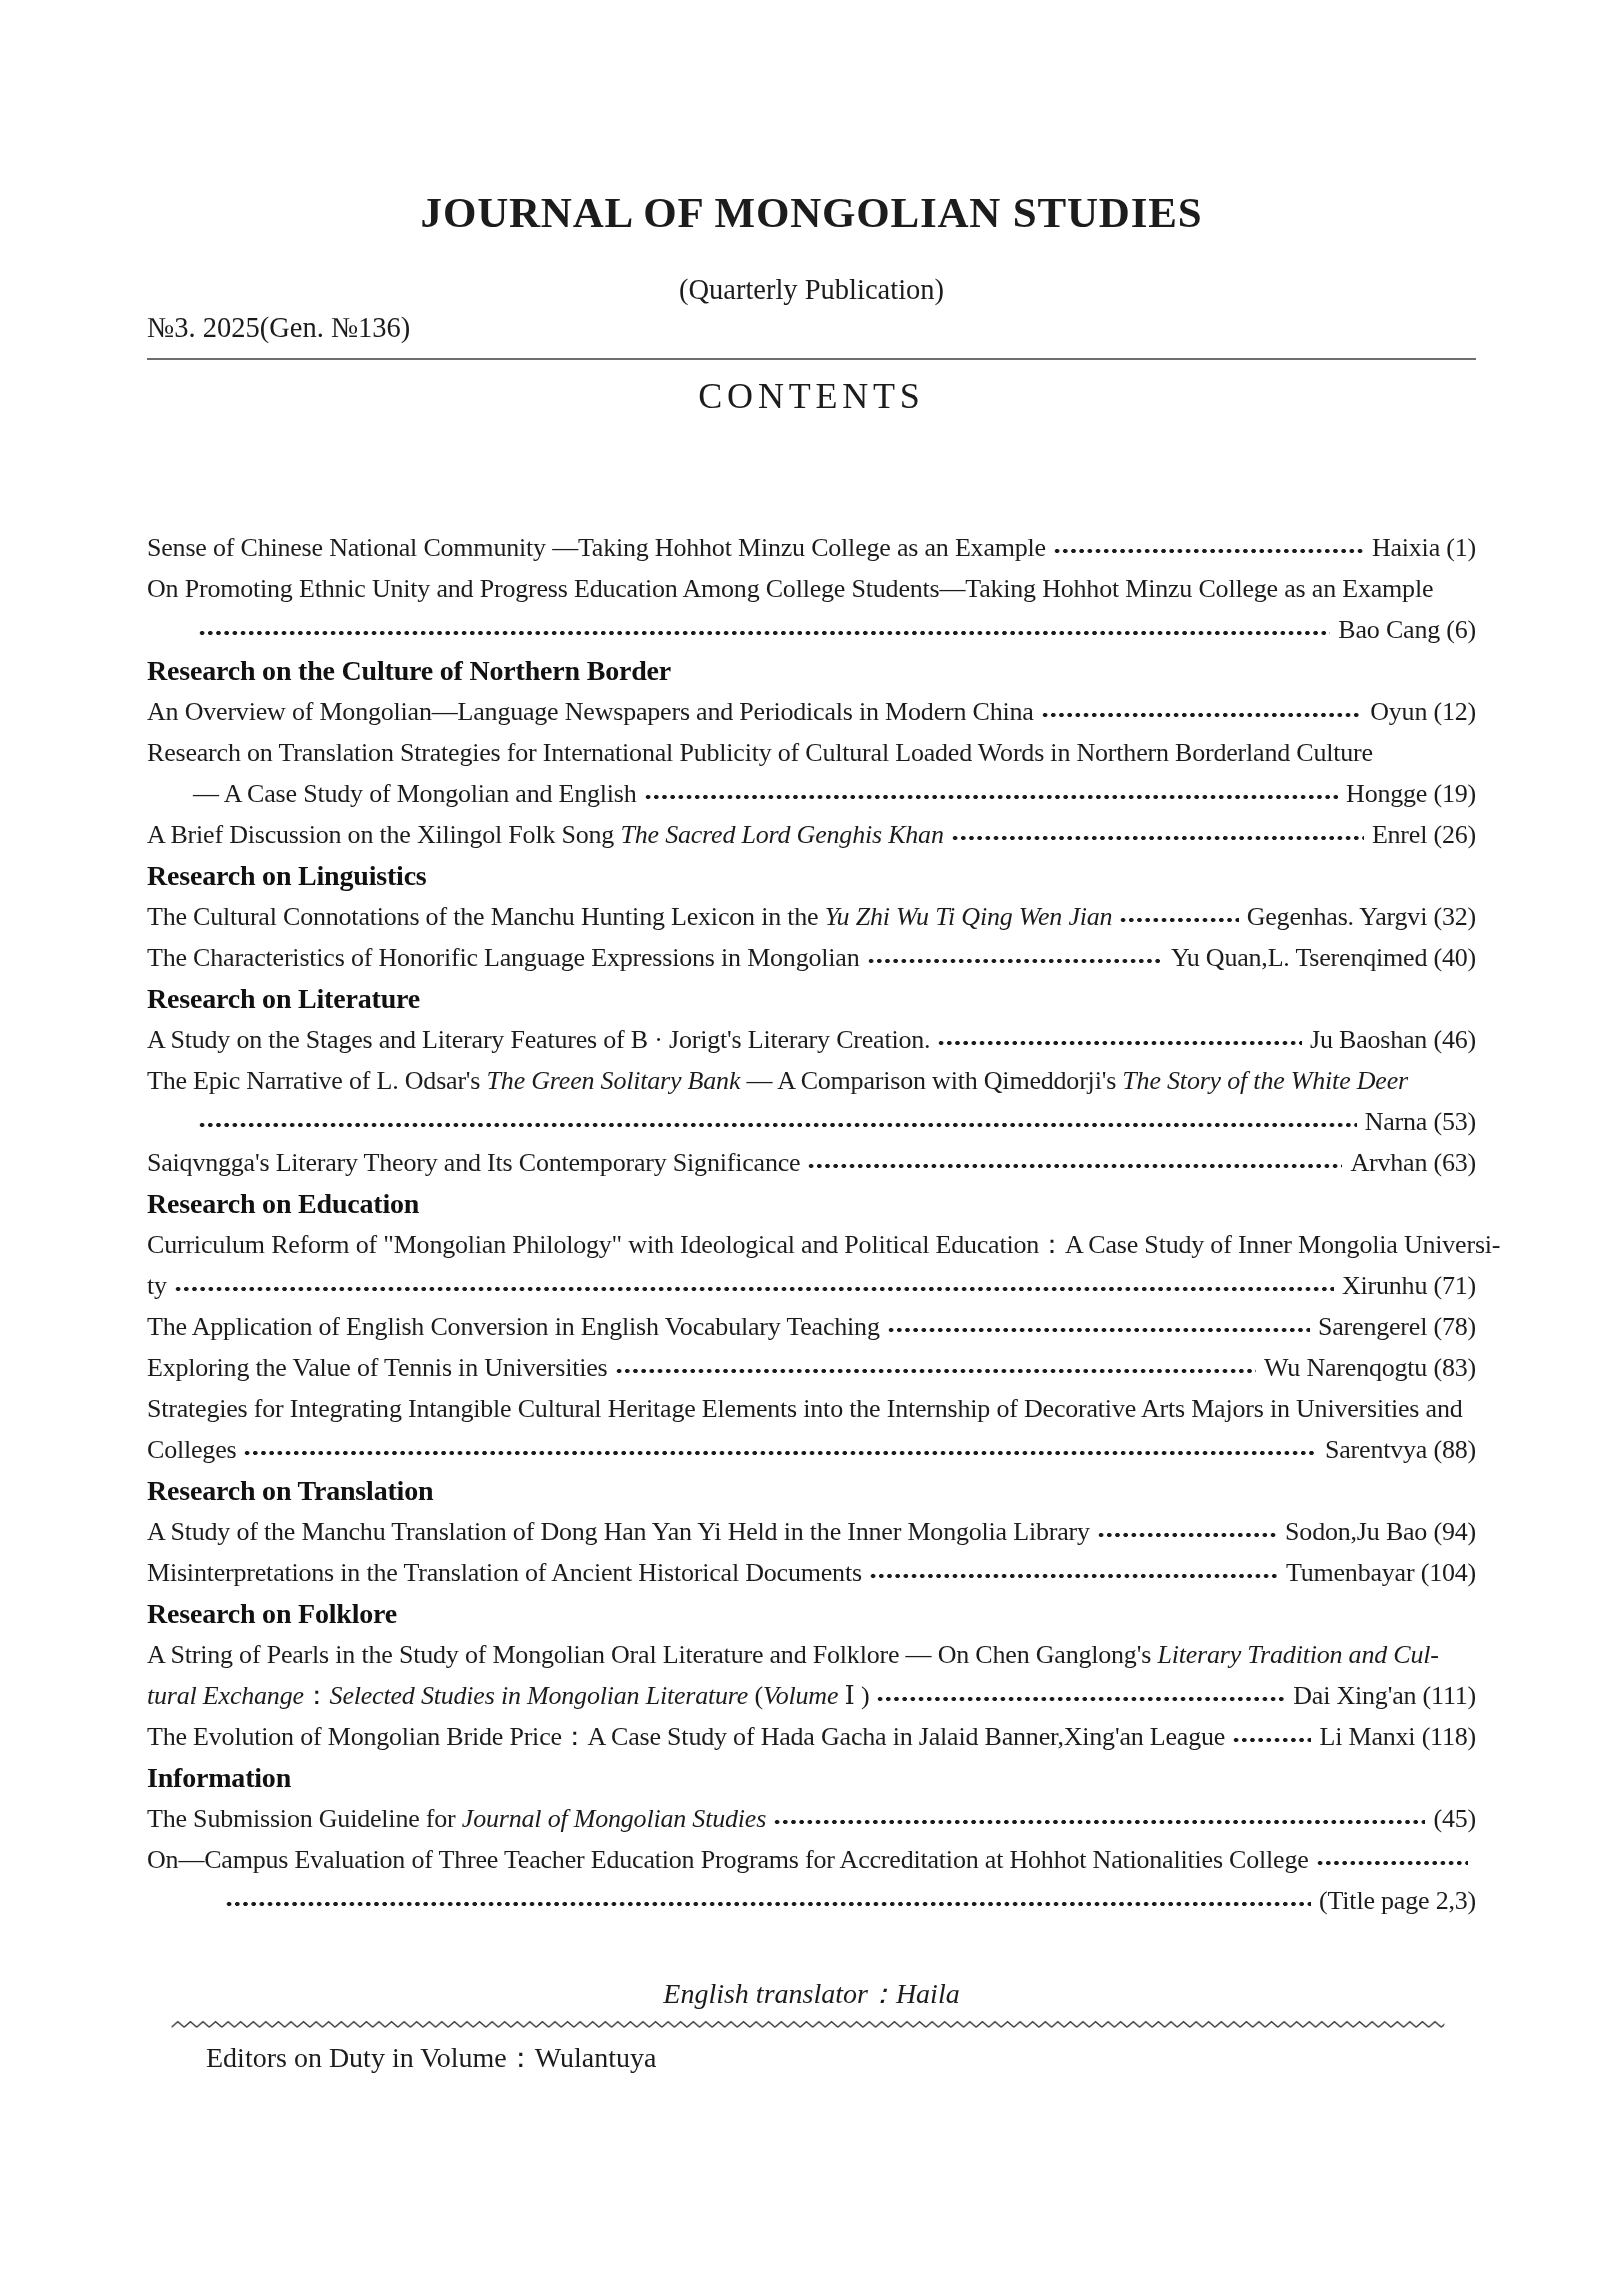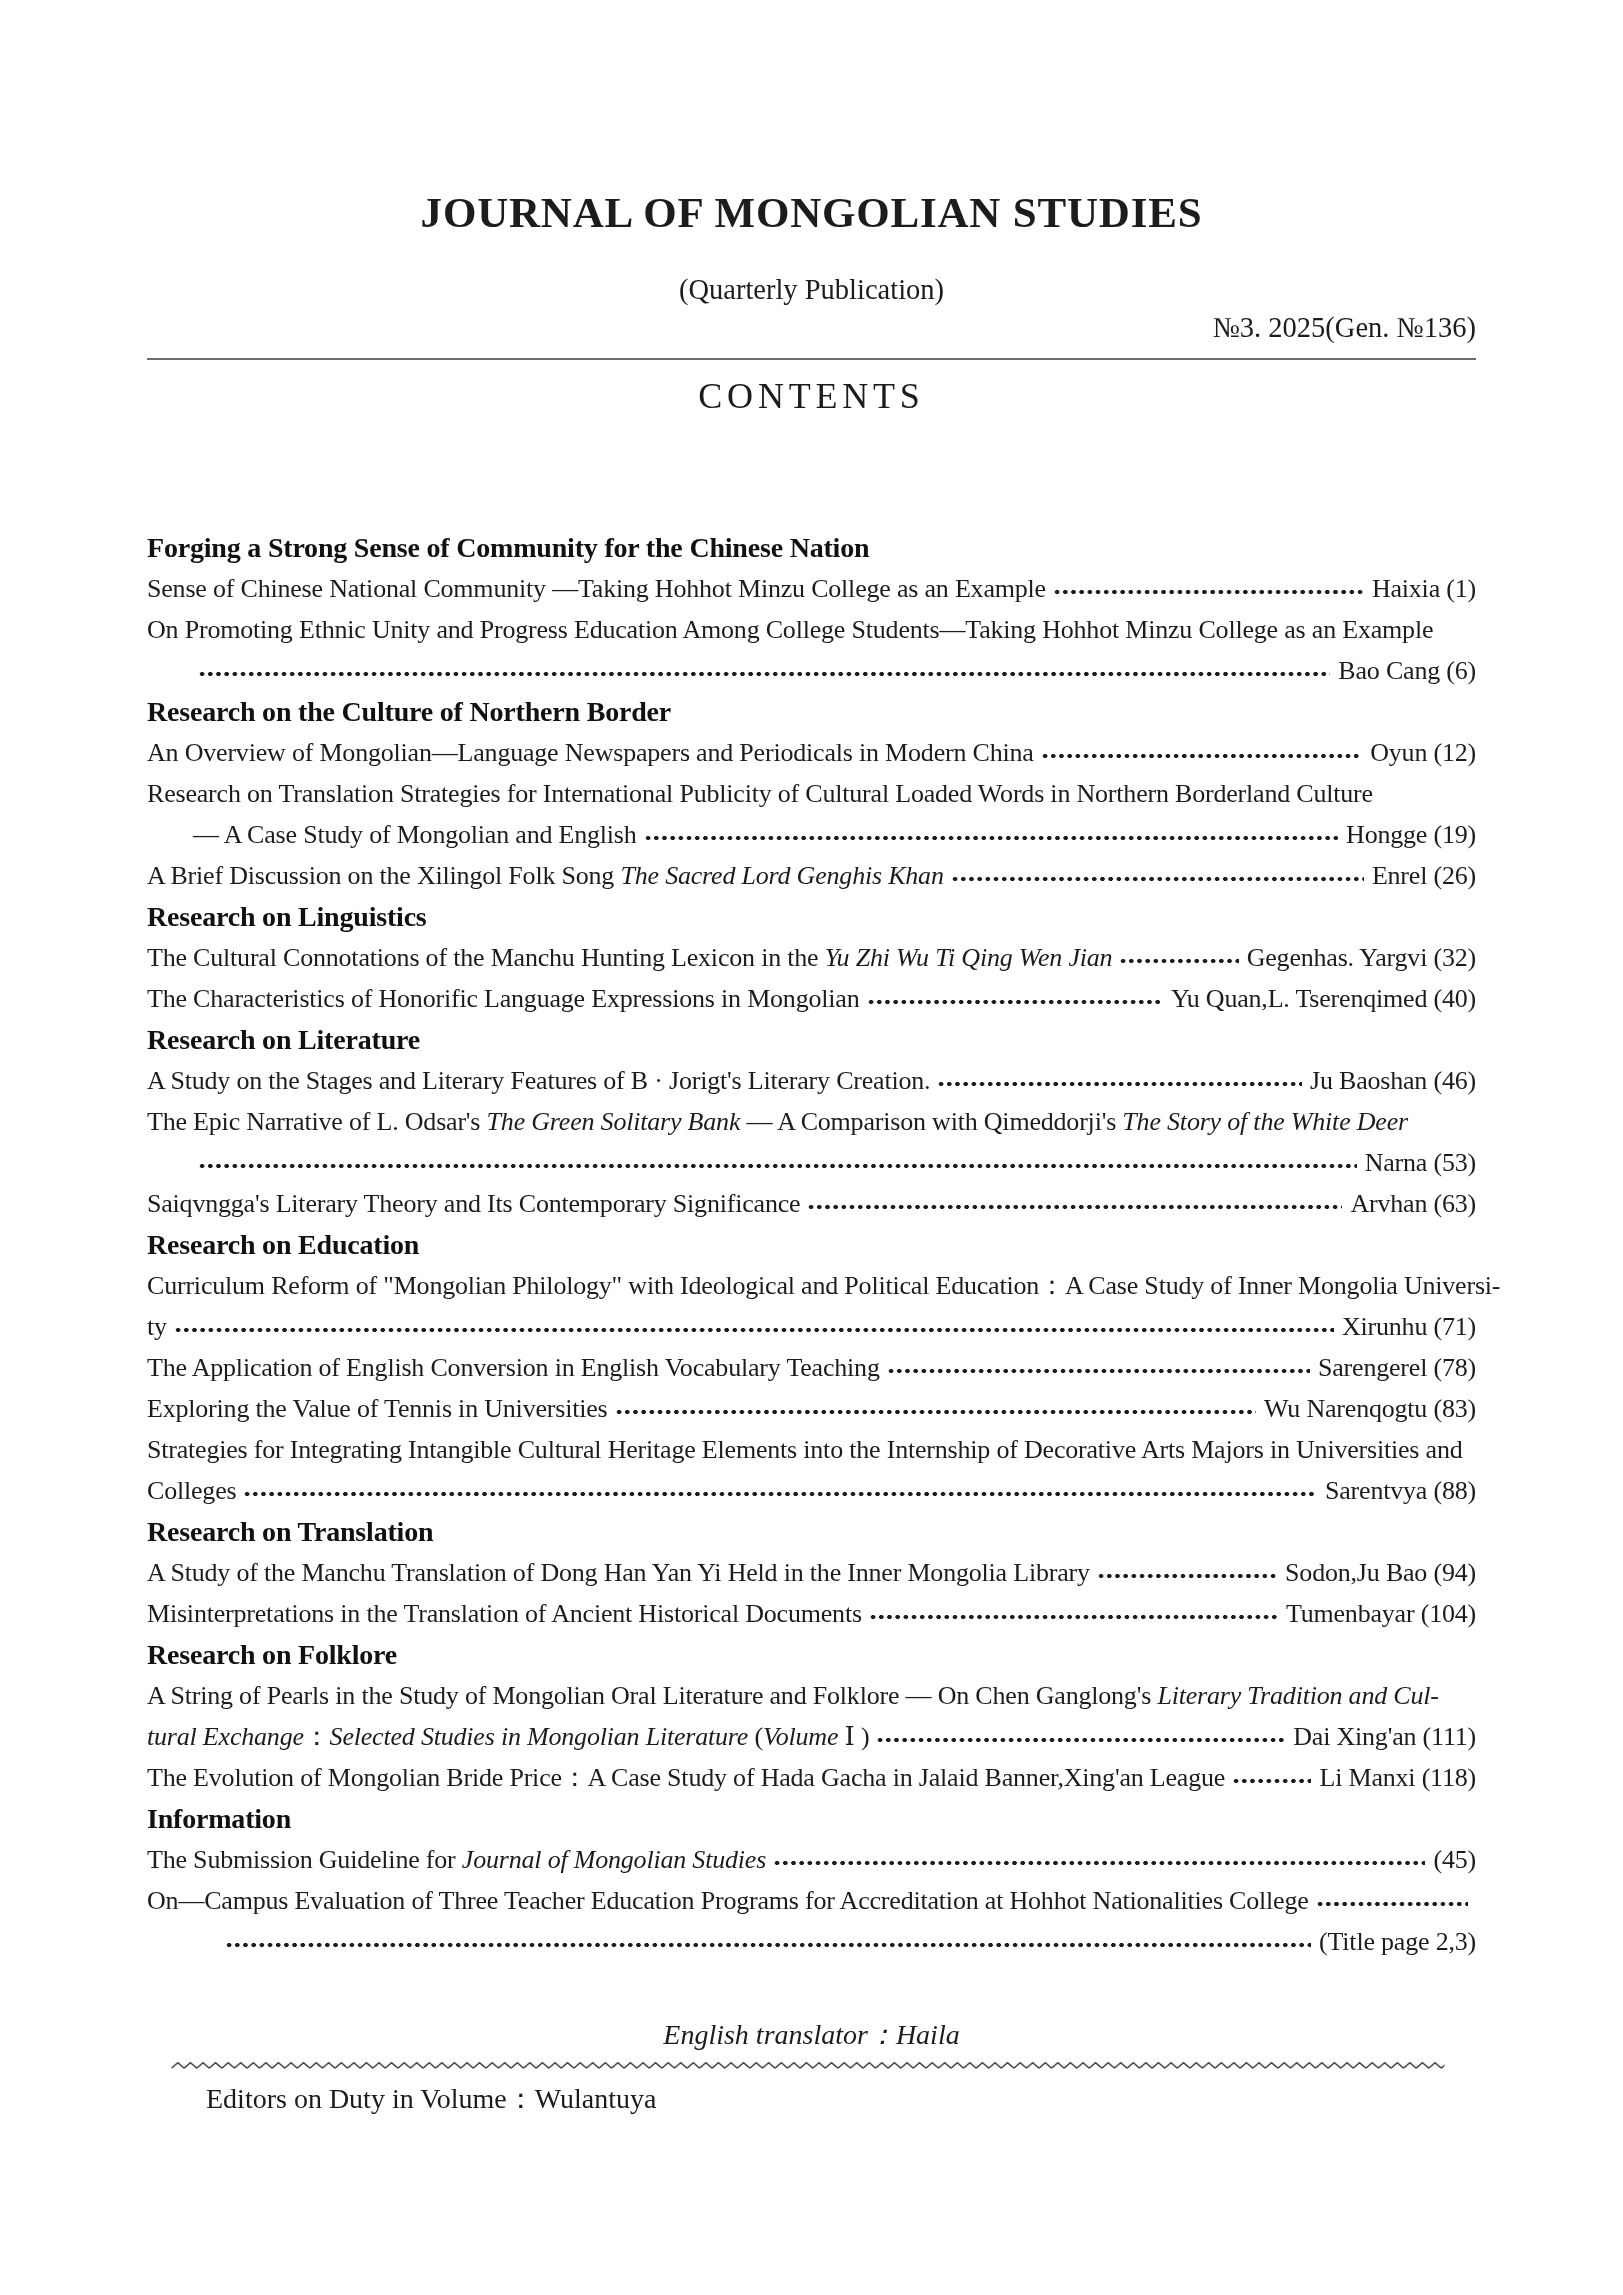--- a/index.html
+++ b/index.html
@@ -7,21 +7,21 @@
     width:1623px;height:2295px;background:#ffffff;color:#1c1c1c;
     font-family:"Liberation Serif","DejaVu Serif",serif;
     -webkit-font-smoothing:antialiased;overflow:hidden;
   }
   .page{width:1623px;height:1842px;position:relative;box-sizing:border-box;padding:0 147px 0 147px;}
   .jtitle{
     padding-top:187px;text-align:center;font-size:43px;font-weight:bold;
     letter-spacing:0.8px;line-height:51px;white-space:nowrap;
   }
   .jsub{text-align:center;font-size:28.5px;line-height:35px;margin-top:34px;}
-  .jissue{text-align:right;font-size:28.5px;line-height:35px;margin-top:3.2px;}
+  .jissue{text-align:left;font-size:28.5px;line-height:35px;margin-top:3.2px;}
   .rule{height:2.4px;background:#6e6e6e;border:0;margin:12.7px 0 0 0;}
   .contents{
     text-align:center;font-size:36px;line-height:49px;letter-spacing:4.8px;
     margin-top:12px;font-weight:normal;white-space:nowrap;
   }
   .toc{margin-top:106px;}
   .row{height:41px;line-height:41px;font-size:26px;letter-spacing:-0.2px;white-space:nowrap;}
   .row.head{font-weight:bold;font-size:28px;color:#111;}
   .row.entry{display:flex;align-items:stretch;justify-content:space-between;}
   .txt{white-space:nowrap;}
@@ -43,21 +43,20 @@
 
   <div class="jtitle">JOURNAL OF MONGOLIAN STUDIES</div>
   <div class="jsub">(Quarterly Publication)</div>
   <div class="jissue">№3. 2025(Gen. №136)</div>
 
   <hr class="rule">
 
   <div class="contents">CONTENTS</div>
 
   <div class="toc">
-      <div class="row head">Forging a Strong Sense of Community for the Chinese Nation</div>
       <div class="row entry">
         <span class="txt"><span>Sense of Chinese National Community —Taking Hohhot Minzu College as an Example</span></span>
         <span class="leader"></span>
         <span class="ref">Haixia (1)</span>
       </div>
       <div class="row wrap"><span class="txt"><span>On Promoting Ethnic Unity and Progress Education Among College Students—Taking Hohhot Minzu College as an Example</span></span></div>
       <div class="row entry" style="padding-left: 44px;">
         <span class="txt"></span>
         <span class="leader"></span>
         <span class="ref">Bao Cang (6)</span>

